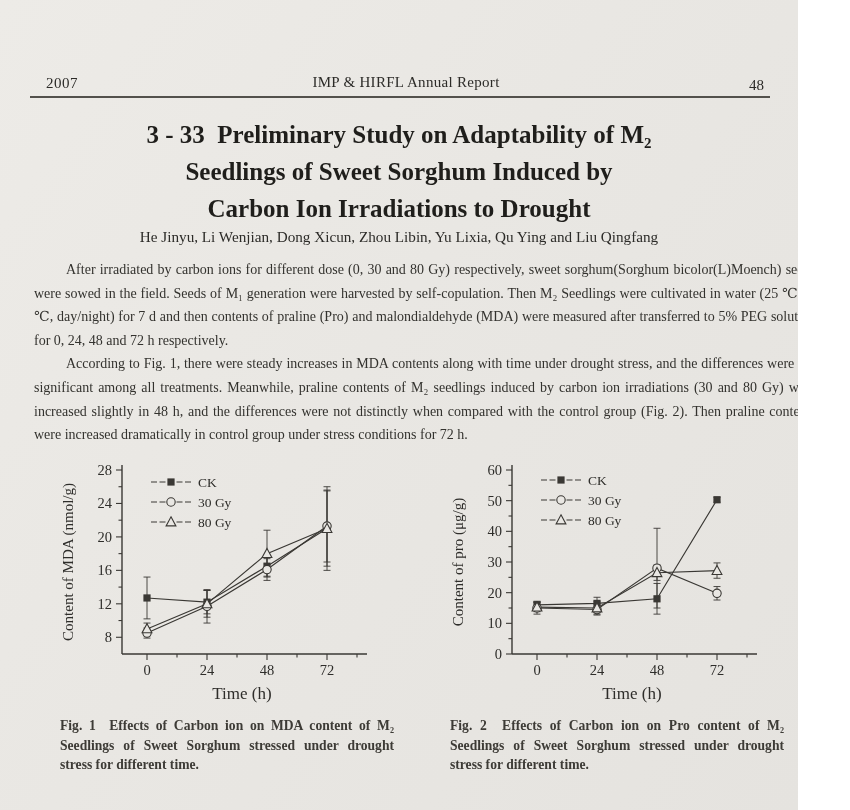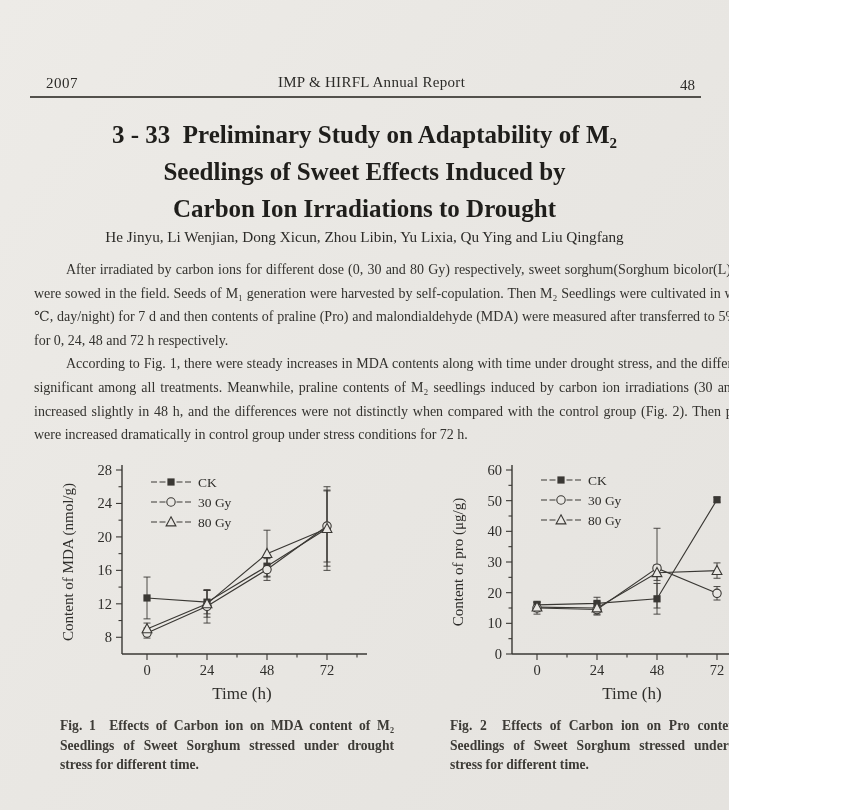--- a/index.html
+++ b/index.html
@@ -1,18 +1,18 @@
 <!DOCTYPE html>
 <html><head>
 <meta charset="utf-8">
 <style>
   html,body{margin:0;padding:0;}
   .page{
     position:relative;
-    width:729px;height:810px;
+    width:798px;height:810px;
     background:linear-gradient(125deg,#edebe7 0%,#e9e7e3 45%,#e5e3df 100%);
     font-family:"Liberation Serif","DejaVu Serif",serif;
     color:#2c2b28;
     overflow:hidden;
   }
   .header-year{position:absolute;left:46px;top:75px;font-size:15px;letter-spacing:.5px;}
   .header-journal{position:absolute;left:14px;right:0;top:74px;text-align:center;font-size:15px;letter-spacing:.3px;}
   .header-page{position:absolute;right:34px;top:77px;font-size:15px;}
   .header-rule{position:absolute;left:30px;right:28px;top:96px;height:2px;background:#53514c;}
   .article-title{
@@ -37,21 +37,21 @@
 
 <div class="page">
 
   <div class="header-year">2007</div>
   <div class="header-journal">IMP &amp; HIRFL Annual Report</div>
   <div class="header-page">48</div>
   <div class="header-rule"></div>
 
   <div class="article-title">
     <div>3 - 33&nbsp;&nbsp;Preliminary Study on Adaptability of M₂</div>
-    <div>Seedlings of Sweet Effects Induced by</div>
+    <div>Seedlings of Sweet Sorghum Induced by</div>
     <div>Carbon Ion Irradiations to Drought</div>
   </div>
 
   <div class="authors">He Jinyu, Li Wenjian, Dong Xicun, Zhou Libin, Yu Lixia, Qu Ying and Liu Qingfang</div>
 
   <div class="body-text">
     <p>After irradiated by carbon ions for different dose (0, 30 and 80 Gy) respectively, sweet sorghum(Sorghum bicolor(L)Moench) seeds were sowed in the field. Seeds of M₁ generation were harvested by self-copulation. Then M₂ Seedlings were cultivated in water (25 ℃/18 ℃, day/night) for 7 d and then contents of praline (Pro) and malondialdehyde (MDA) were measured after transferred to 5% PEG solution for 0, 24, 48 and 72 h respectively.</p>
     <p>According to Fig. 1, there were steady increases in MDA contents along with time under drought stress, and the differences were not significant among all treatments. Meanwhile, praline contents of M₂ seedlings induced by carbon ion irradiations (30 and 80 Gy) were increased slightly in 48 h, and the differences were not distinctly when compared with the control group (Fig. 2). Then praline contents were increased dramatically in control group under stress conditions for 72 h.</p>
   </div>
 

